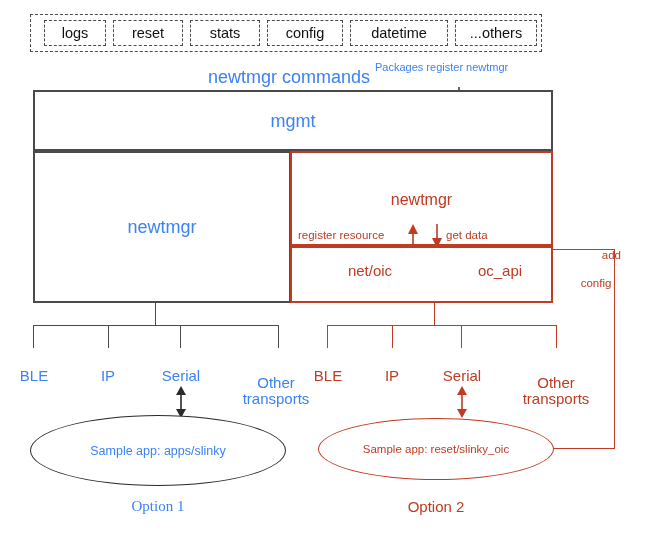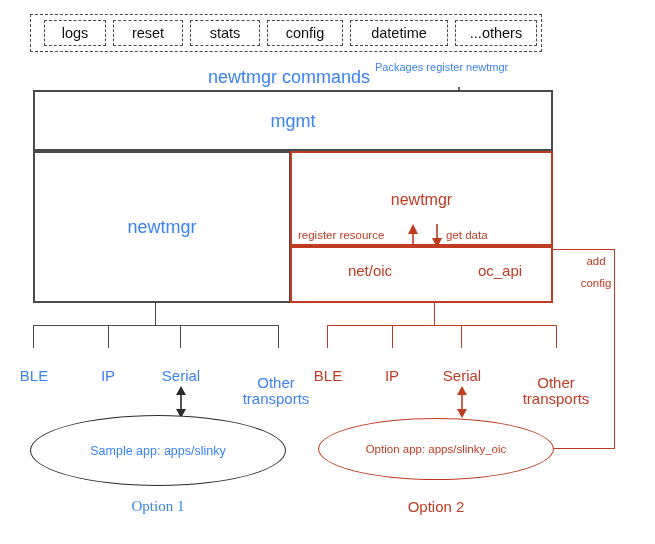--- a/index.html
+++ b/index.html
@@ -159,21 +159,21 @@
     <line x1="7" y1="0" x2="7" y2="17" stroke="#bf3b22" stroke-width="1.6"></line>
     <polygon points="7,24 2,14 12,14" fill="#bf3b22"></polygon>
   </svg>
 
   <div class="abs dotted-v" style="left:551px; top:241px; height:62px;"></div>
 
   <div class="abs hline-red" style="left:553px; top:249px; width:62px;"></div>
   <div class="abs vline-red" style="left:614px; top:249px; height:200px;"></div>
   <div class="abs hline-red" style="left:553px; top:448px; width:62px;"></div>
 
-  <div class="abs f12 t-red" style="left:571px; top:254px; width:50px; text-align:center; line-height:1.25;">add</div>
+  <div class="abs f12 t-red" style="left:571px; top:248px; width:50px; text-align:right; line-height:1.25;">add</div>
   <div class="abs f12 t-red" style="left:571px; top:276px; width:50px; text-align:center; line-height:1.25;">config</div>
 
   <div class="abs vline" style="left:155px; top:303px; height:22px;"></div>
   <div class="abs hline" style="left:33px; top:325px; width:245px;"></div>
   <div class="abs vline" style="left:33px;  top:325px; height:23px;"></div>
   <div class="abs vline" style="left:108px; top:325px; height:23px;"></div>
   <div class="abs vline" style="left:180px; top:325px; height:23px;"></div>
   <div class="abs vline" style="left:278px; top:325px; height:23px;"></div>
 
   <div class="abs f15 t-dark" style="left:3px; top:367px; width:62px; text-align:center;">BLE</div>
@@ -207,18 +207,18 @@
   <div class="abs f15 t-red" style="left:508px; top:374px; width:96px; text-align:center;">Other</div>
   <div class="abs f15 t-red" style="left:508px; top:390px; width:96px; text-align:center;">transports</div>
 
   <svg class="abs" style="left:454px; top:386px;" width="16" height="32">
     <line x1="8" y1="5" x2="8" y2="27" stroke="#bf3b22" stroke-width="1.6"></line>
     <polygon points="8,0 3,9 13,9" fill="#bf3b22"></polygon>
     <polygon points="8,32 3,23 13,23" fill="#bf3b22"></polygon>
   </svg>
 
   <div class="abs ellipse ellipse-red" style="left:318px; top:418px; width:236px; height:62px;">
-    <span class="f12 t-red">Option app: apps/slinky_oic</span>
+    <span class="f12 t-red">Sample app: reset/slinky_oic</span>
   </div>
 
   <div class="abs f15 t-red" style="left:358px; top:498px; width:156px; text-align:center;">Option 2</div>
 
 </div>
 
 </body></html>

